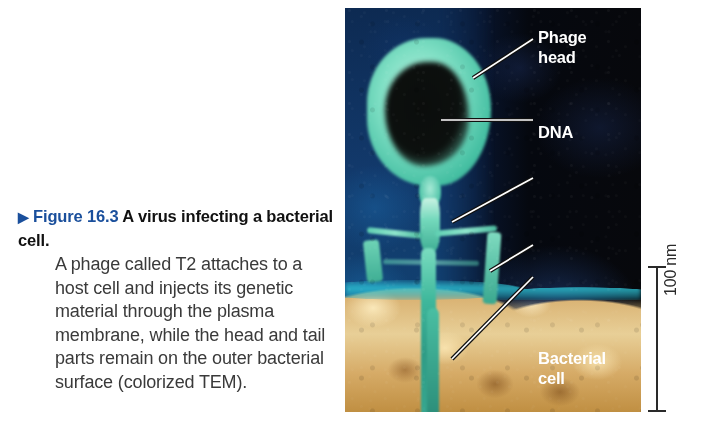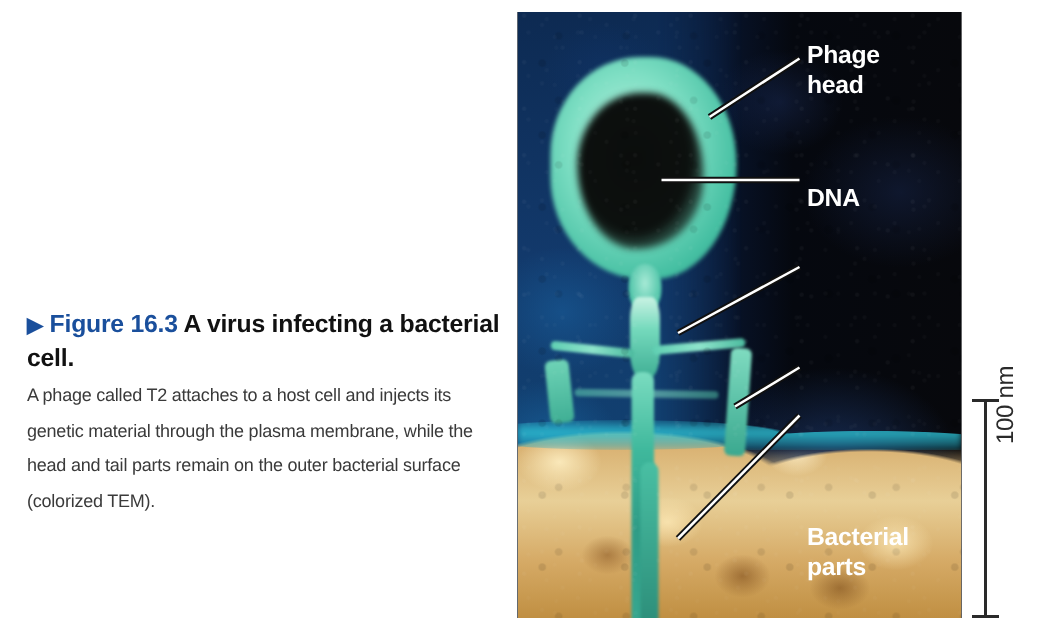--- a/index.html
+++ b/index.html
@@ -17,22 +17,23 @@
     position:absolute;left:18px;top:205px;width:318px;
   }
   .cap-head{
     font-size:16.5px;font-weight:bold;line-height:23px;color:#111111;
     letter-spacing:-0.15px;
   }
   .cap-arrow{color:#1a4f9c;font-size:14px;}
   .cap-fignum{color:#1a4f9c;}
   .cap-body{
     margin-top:1px;
-    font-size:12px;line-height:23.5px;color:#3a3a3a;
+    font-size:18px;line-height:23.5px;color:#3a3a3a;
     letter-spacing:-0.15px;
+    margin-left:37px;
   }
 
   
   #micro{
     position:absolute;left:345px;top:8px;width:296px;height:404px;
     overflow:hidden;
     background:#050608;
   }
   .layer{position:absolute;left:0;top:0;width:100%;height:100%;}
 
@@ -228,21 +229,21 @@
       <line x1="452" y1="222" x2="533" y2="178"></line>
       <line x1="490" y1="271" x2="533" y2="245"></line>
       <line x1="452" y1="359" x2="533" y2="277"></line>
     </g>
   </svg>
 
   <div class="mlabel" id="lbl-phage">Phage
 head</div>
   <div class="mlabel" id="lbl-dna">DNA</div>
   <div class="mlabel" id="lbl-bact">Bacterial
-parts</div>
+cell</div>
 
   <div id="scalebar">
     <div id="sb-top"></div>
     <div id="sb-line"></div>
     <div id="sb-bot"></div>
   </div>
   <div id="sb-text">100 nm</div>
 
 </div>
 

